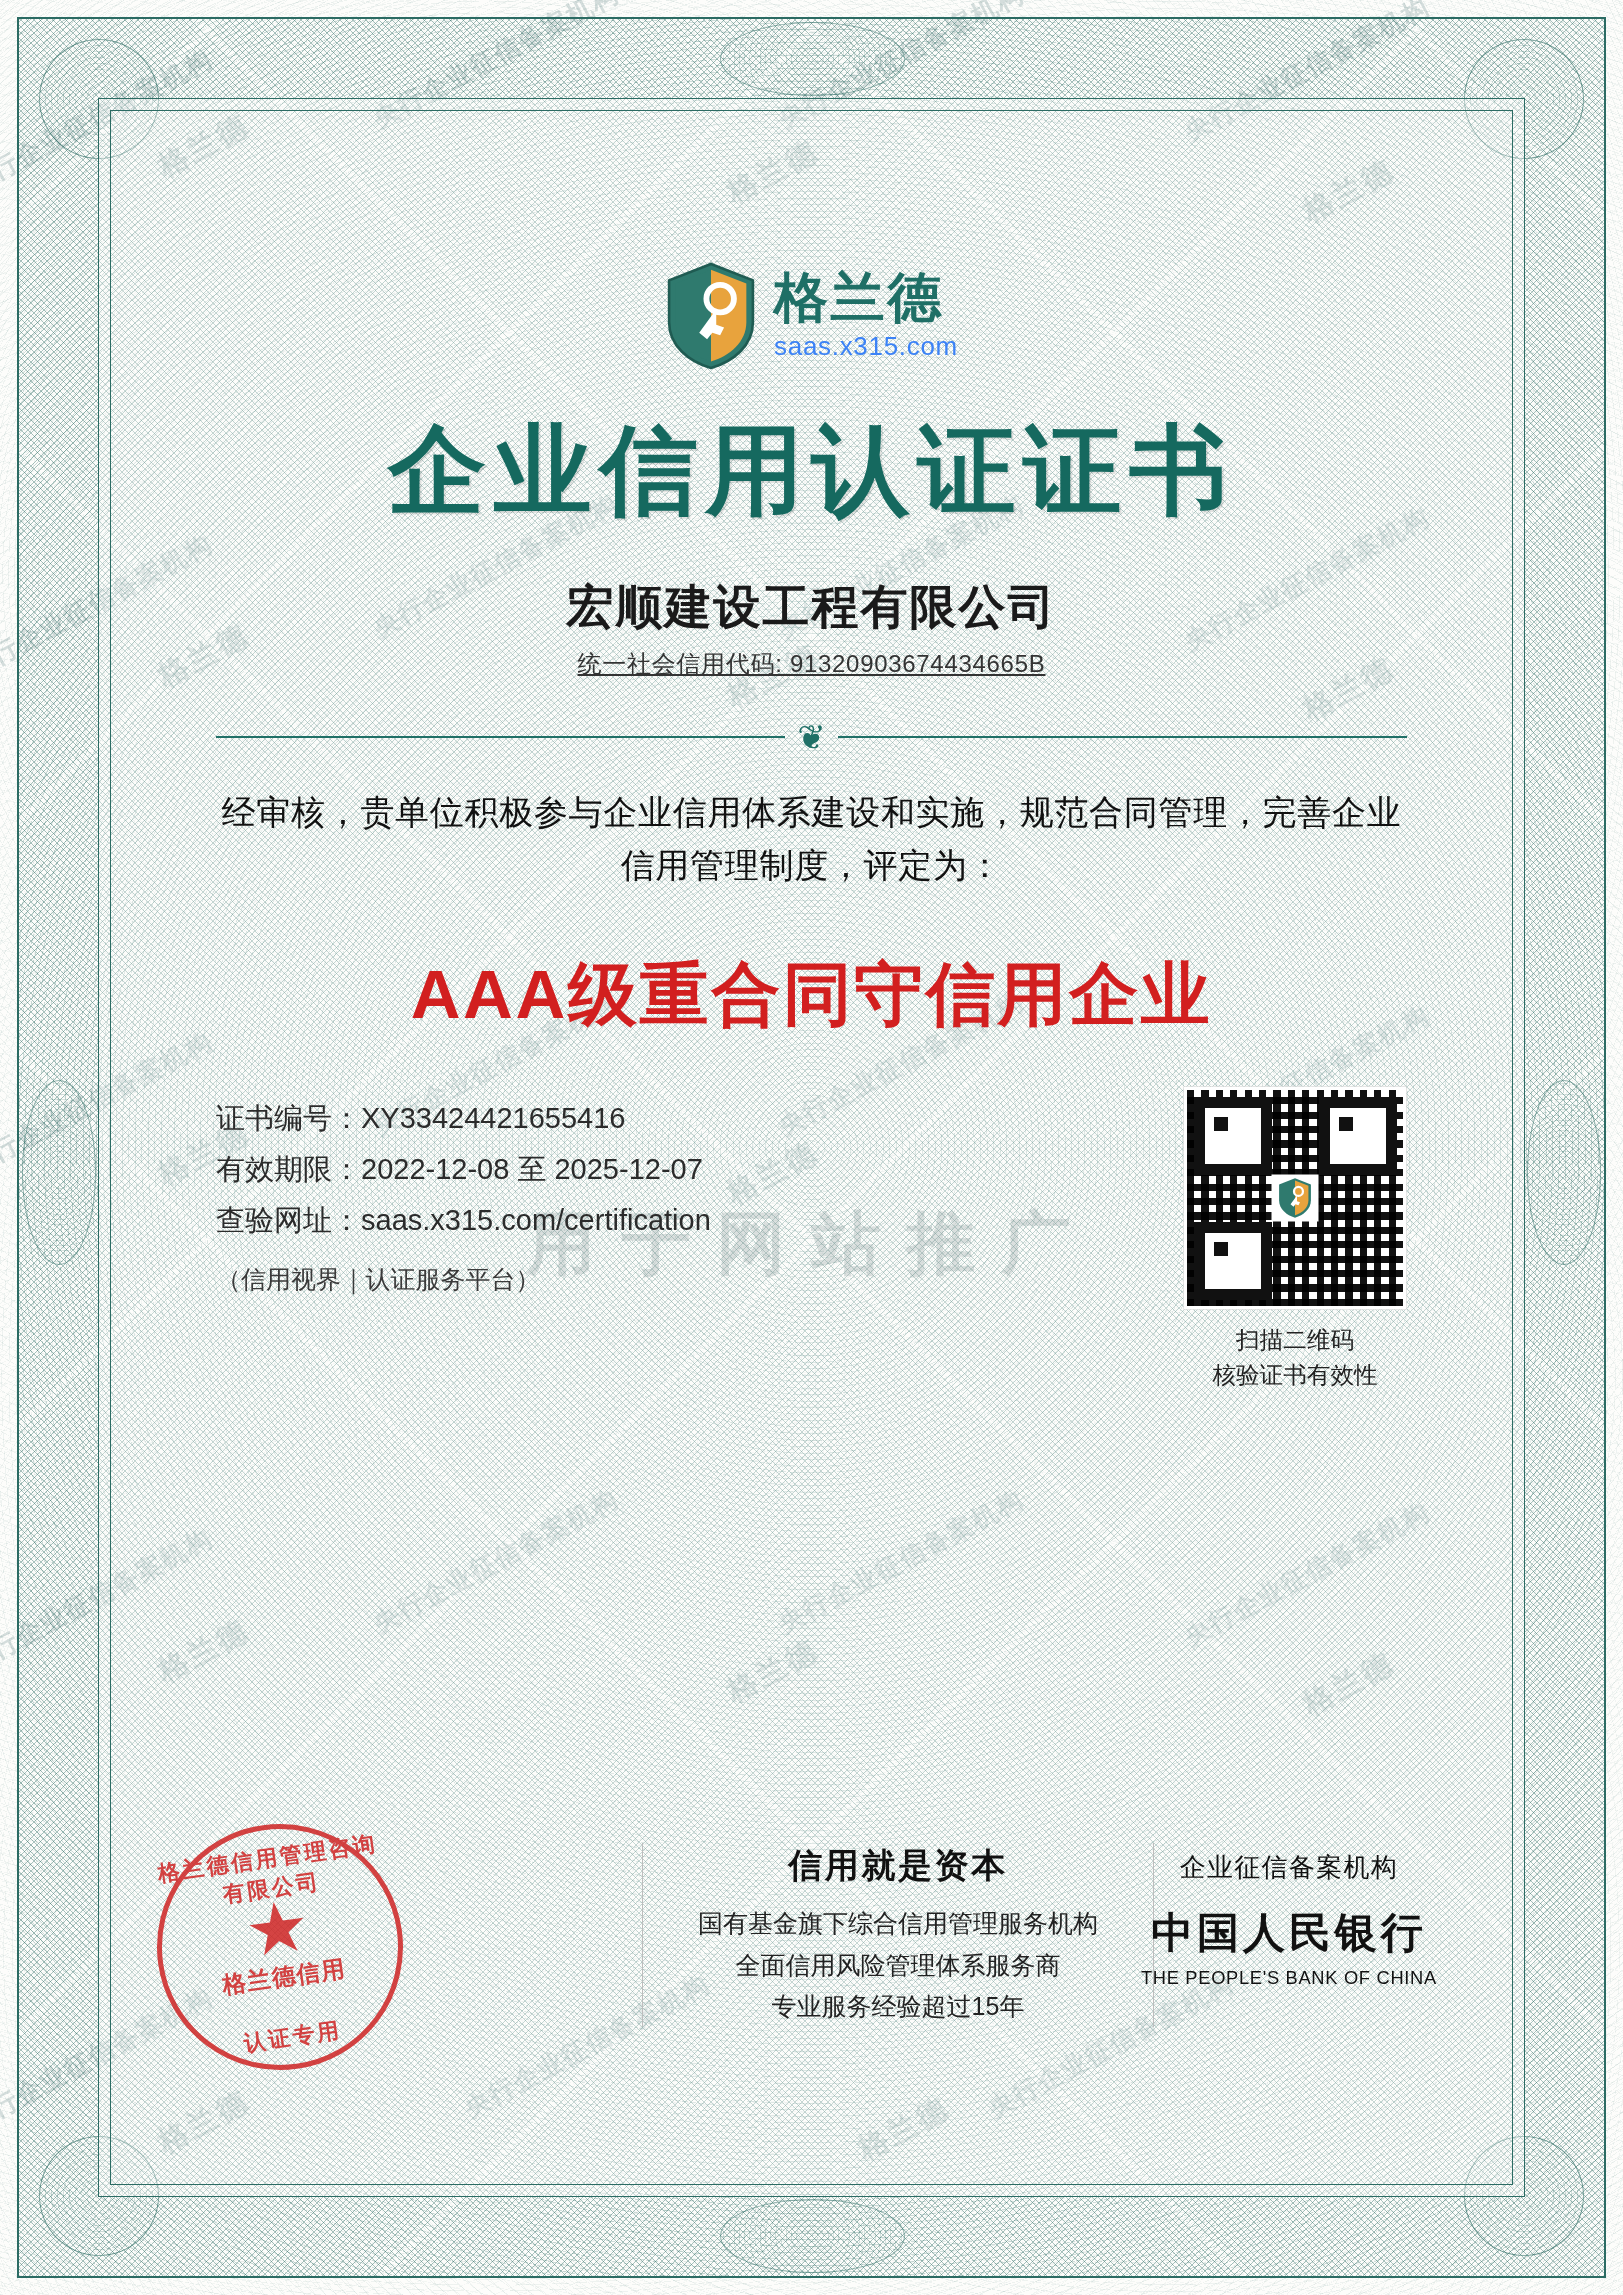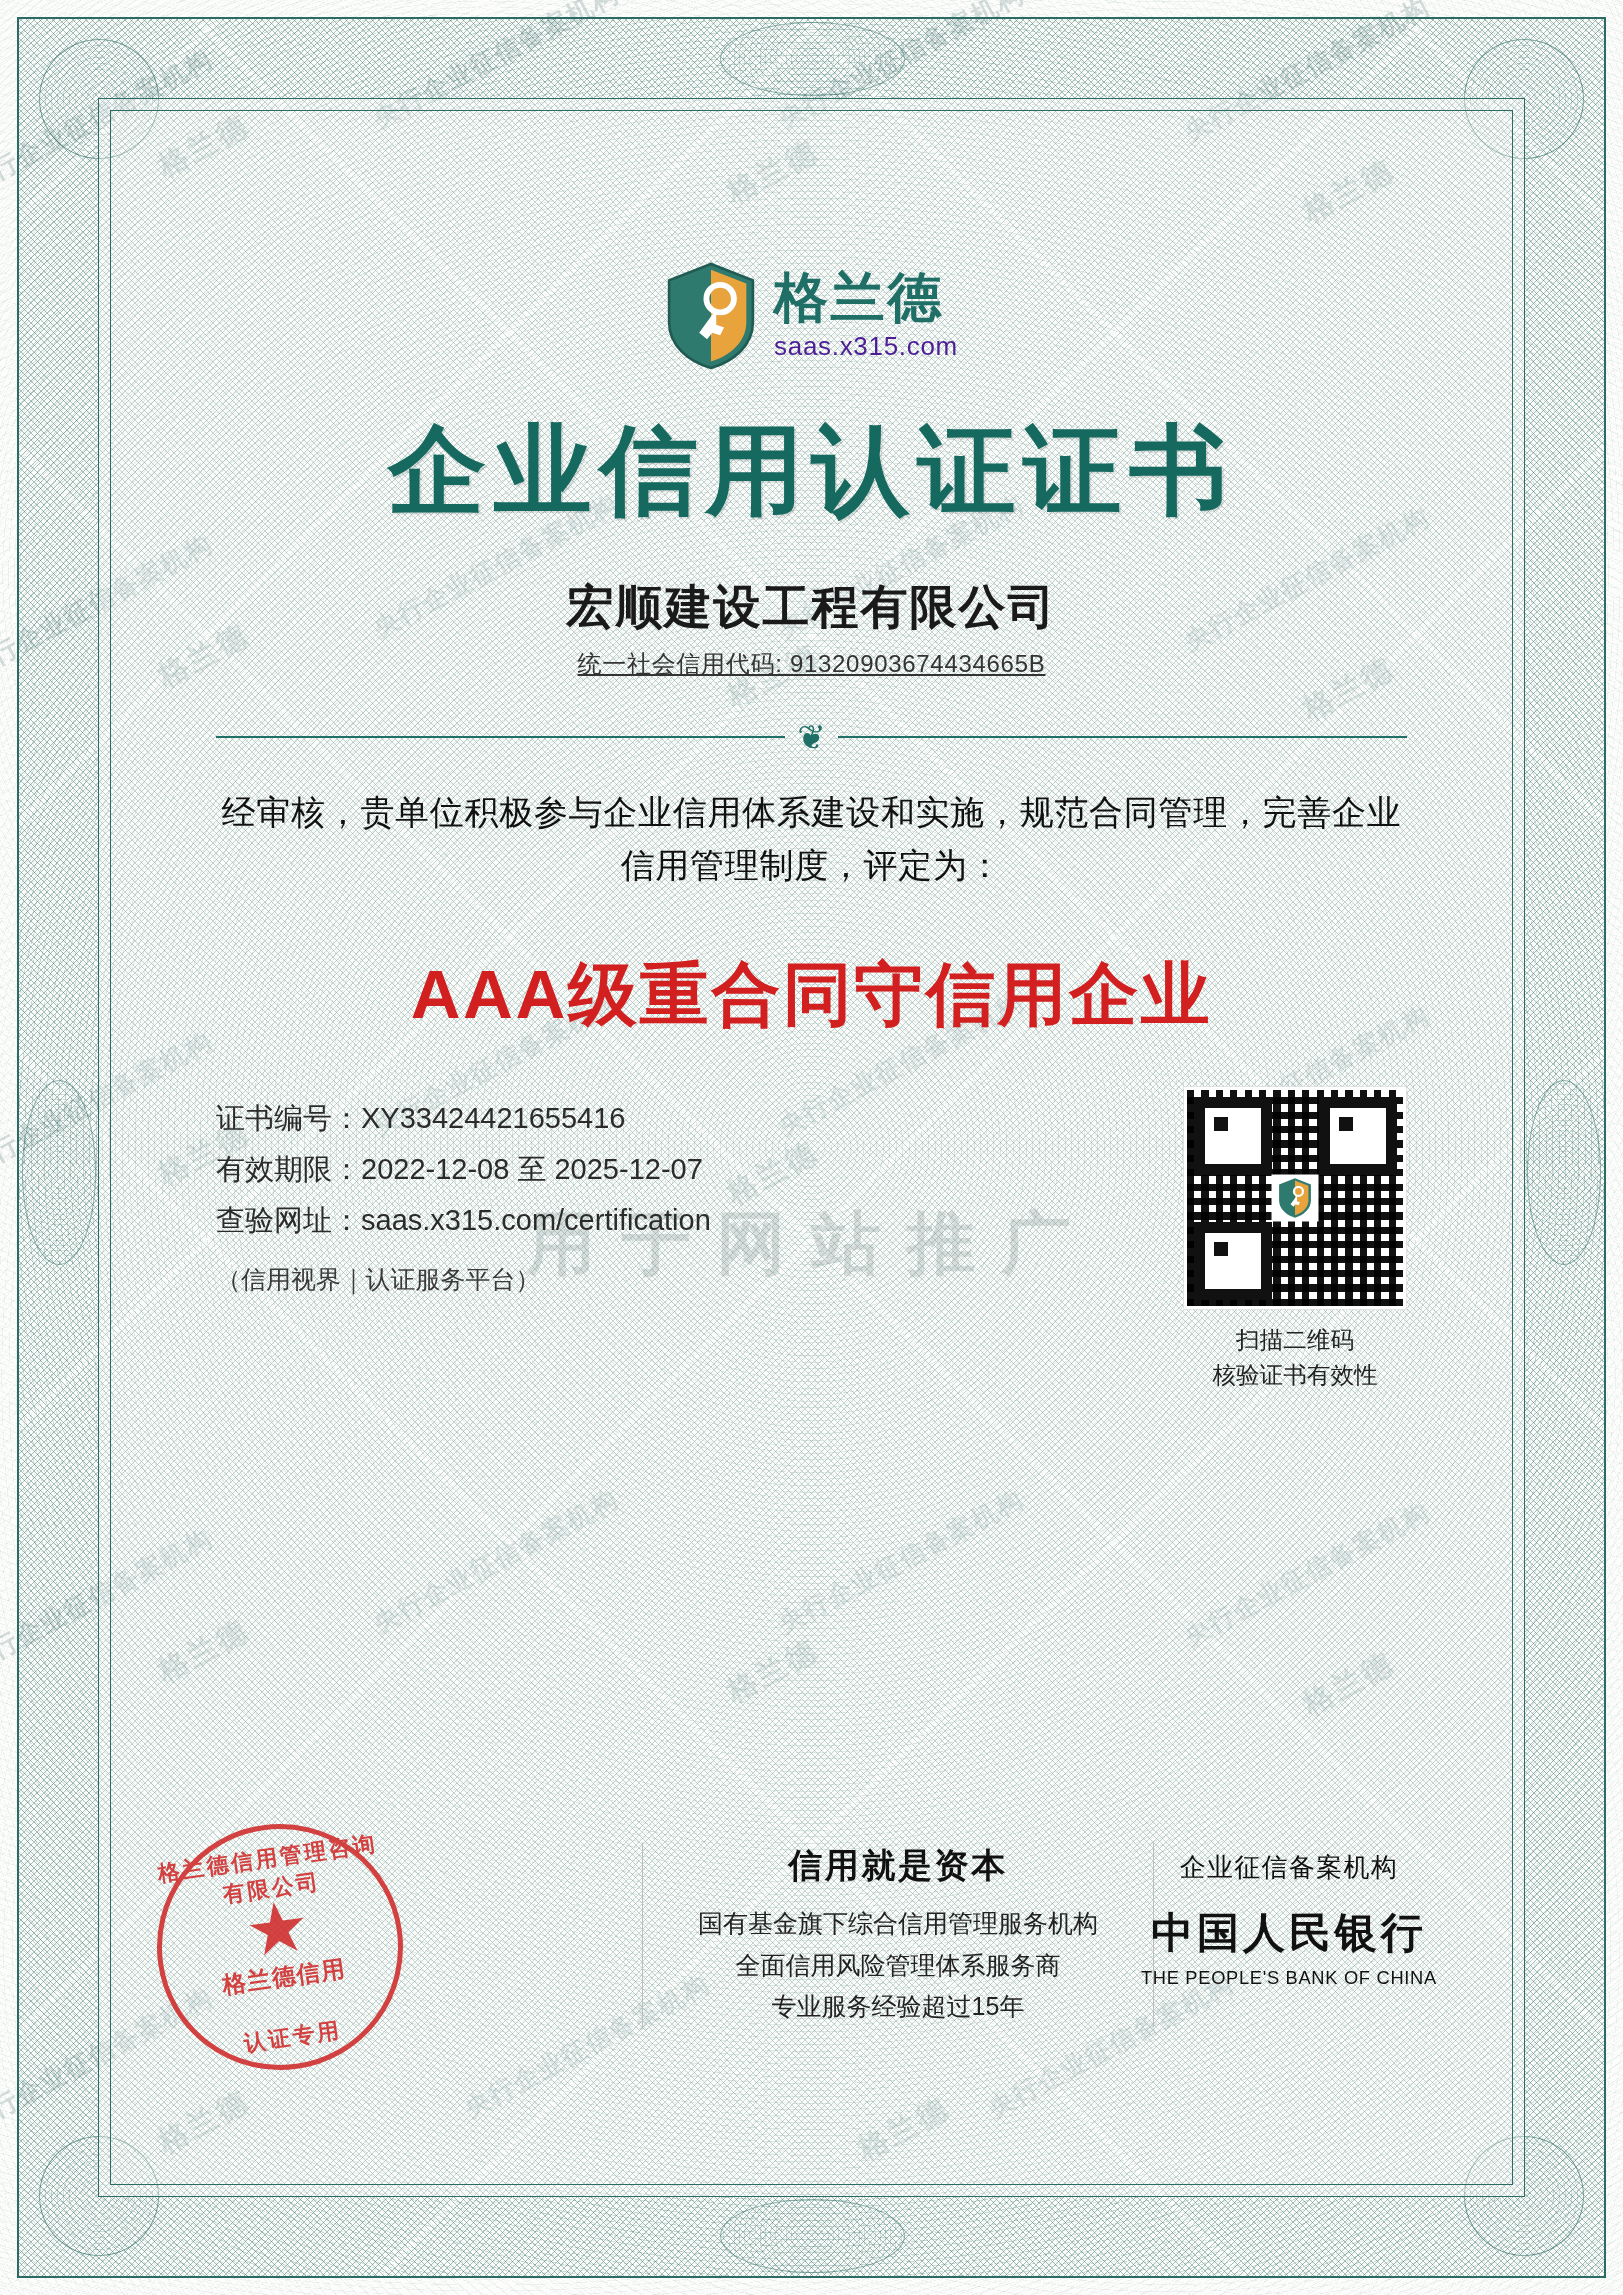--- a/index.html
+++ b/index.html
@@ -158,21 +158,21 @@
   }
   .logo-name {
     font-size: 54px;
     font-weight: bold;
     color: #1f6f66;
     line-height: 1;
     letter-spacing: 2.6px;
   }
   .logo-url {
     font-size: 26px;
-    color: #4c1d95;
+    color: #3b82f6;
     letter-spacing: 0.7px;
     margin-top: 6.5px;
   }
 
   
   .cert-title {
     position: absolute;
     left: 0; right: 0;
     top: 275px;
     text-align: center;

